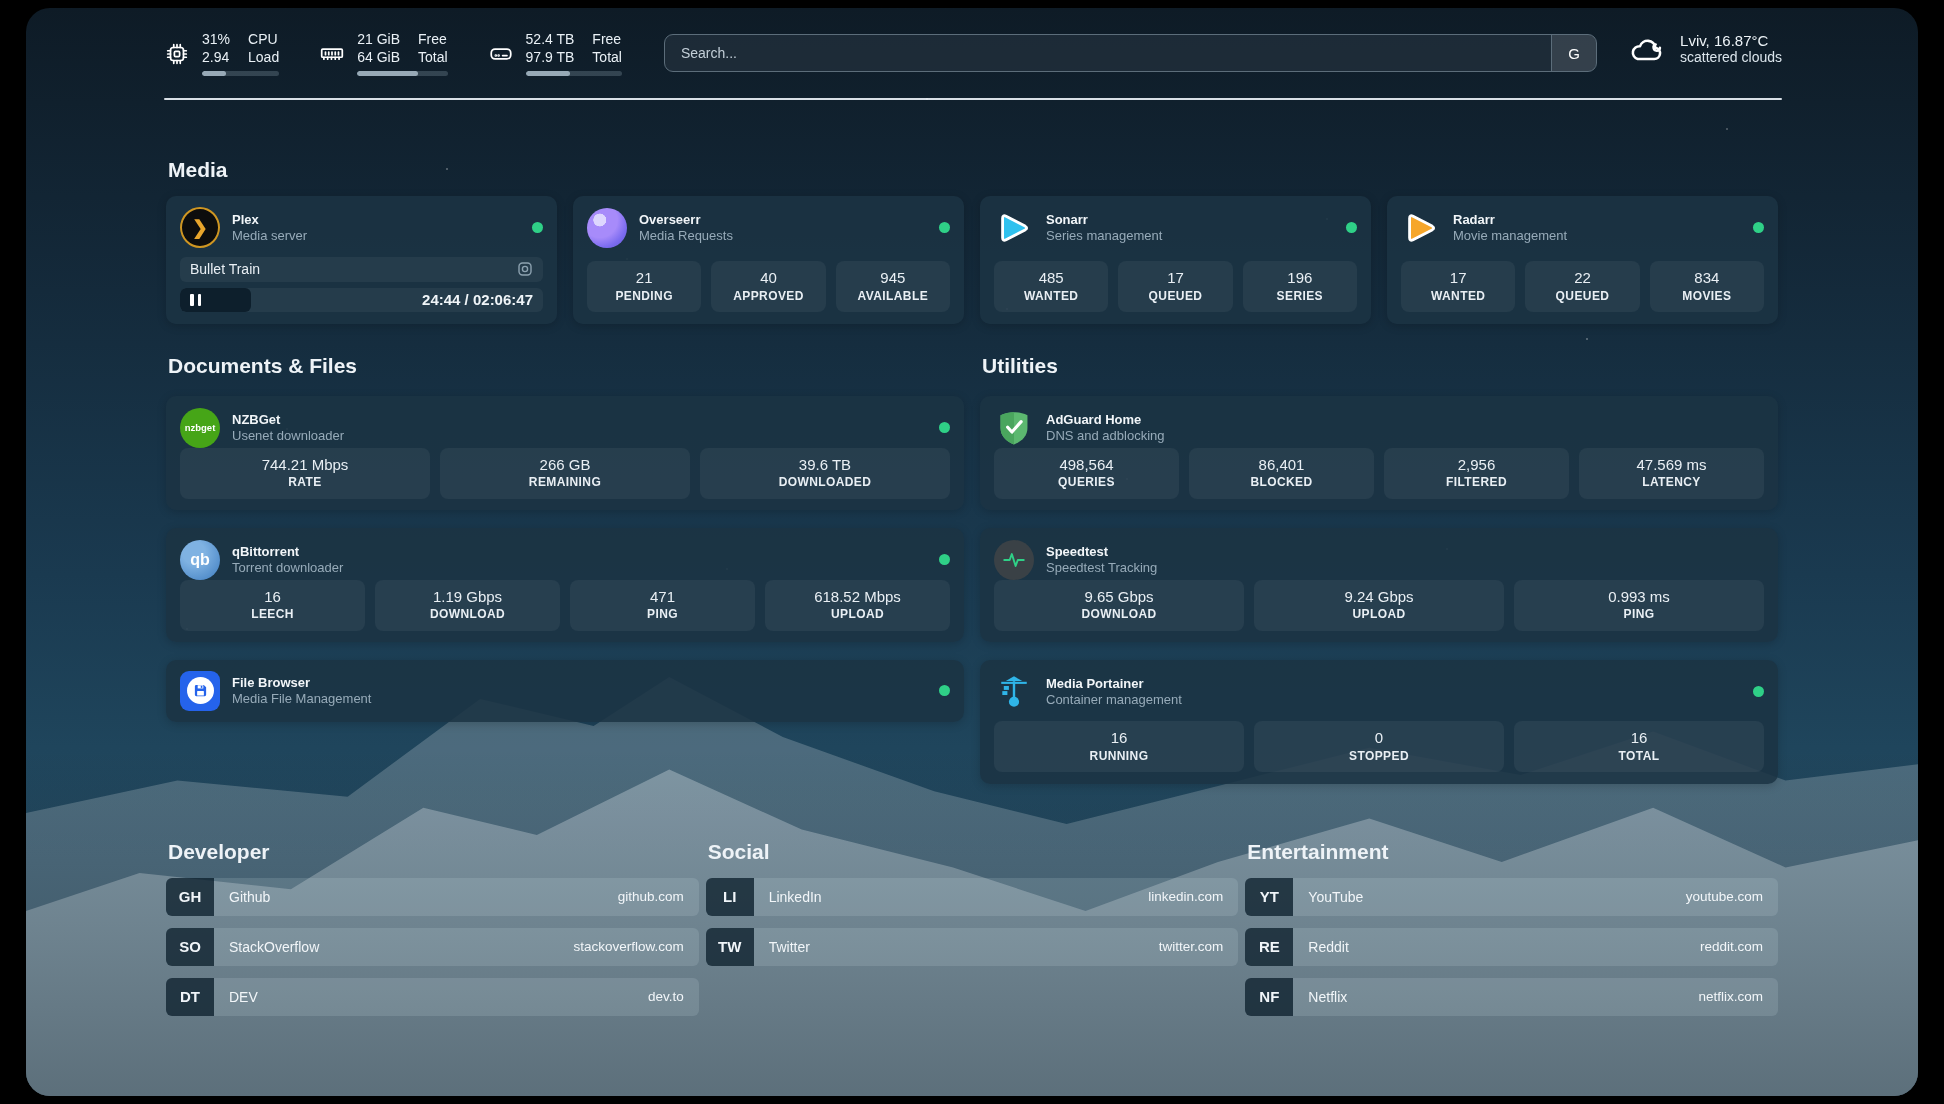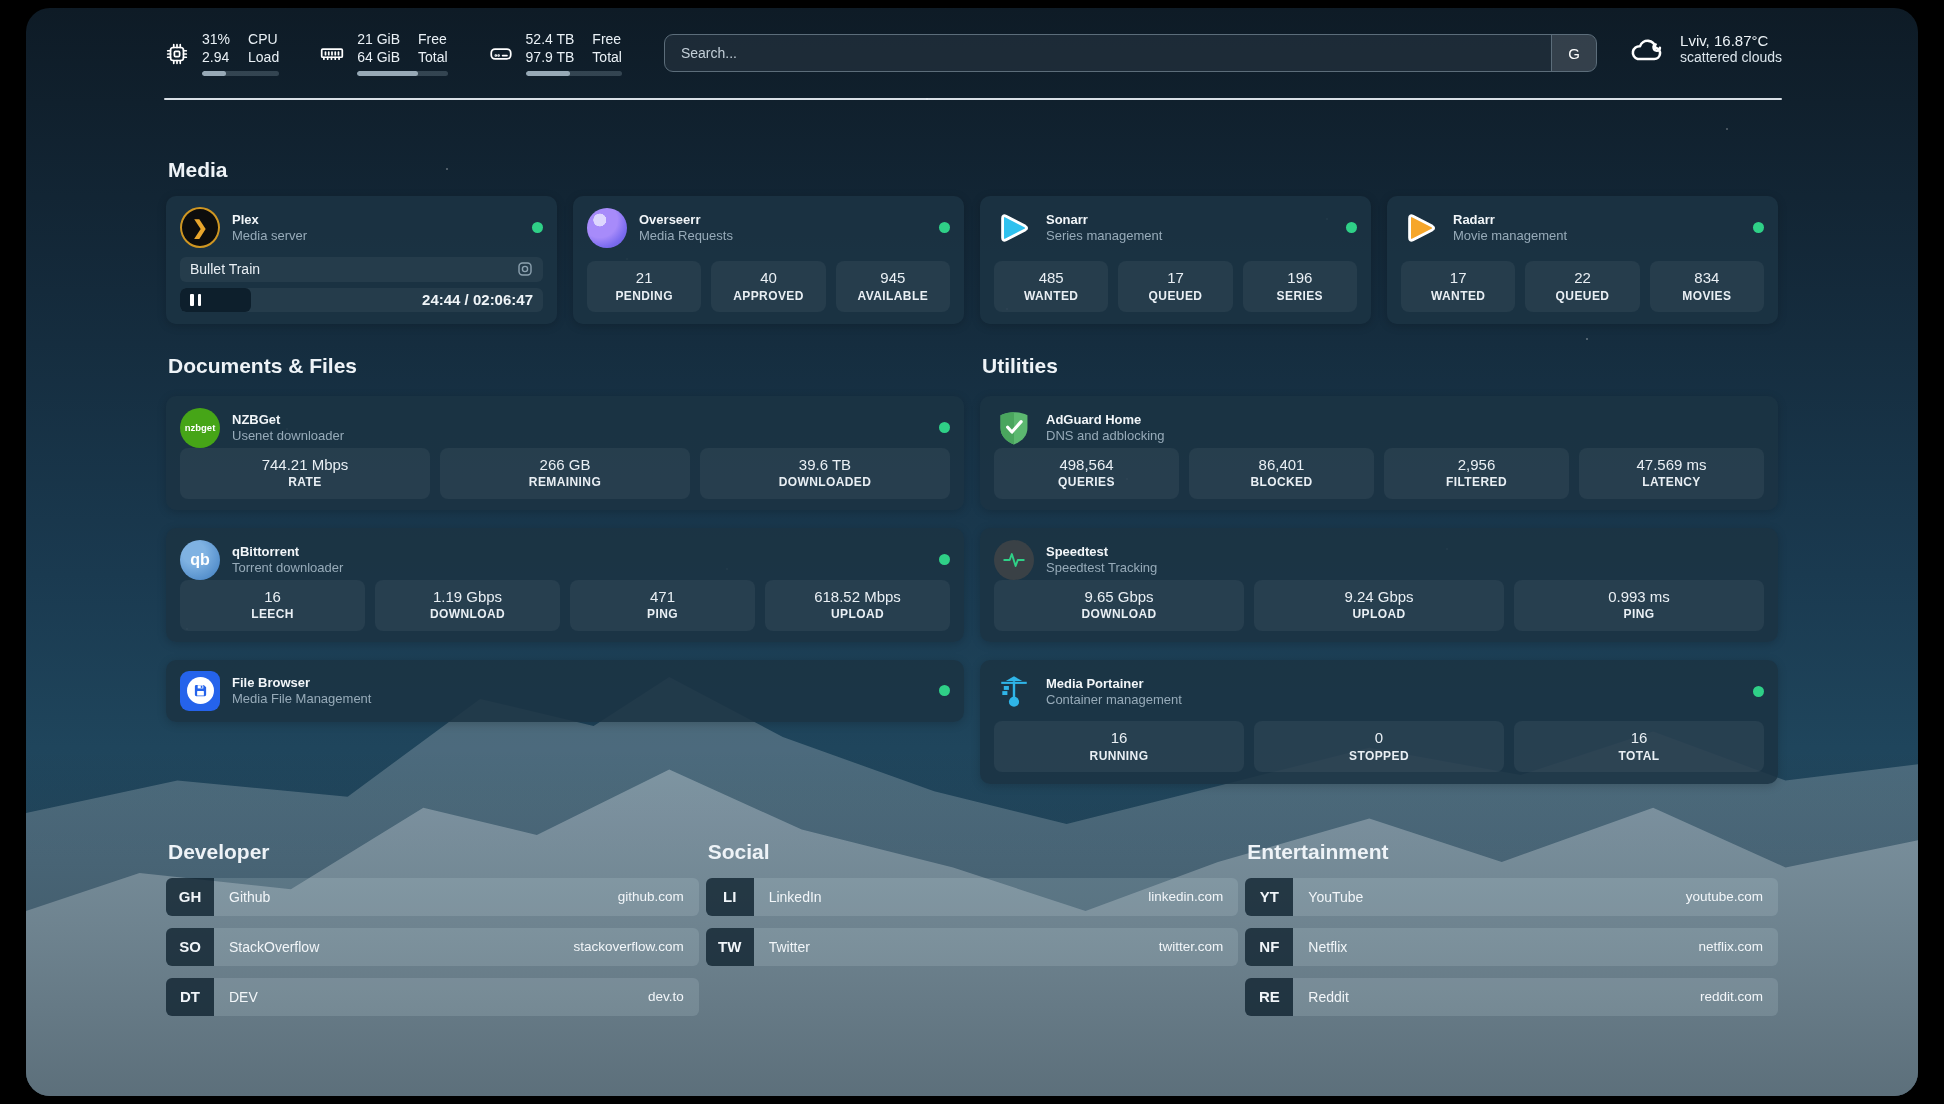--- a/index.html
+++ b/index.html
@@ -554,29 +554,29 @@
       <div class="lcol">
         <h2 class="sec-h">Entertainment</h2>
         <div class="lrow">
           <div class="labbr">YT</div>
           <div class="lbody">
             <span class="lname">YouTube</span>
             <span class="lurl">youtube.com</span>
           </div>
         </div>
         <div class="lrow">
+          <div class="labbr">RE</div>
+          <div class="lbody">
+            <span class="lname">Reddit</span>
+            <span class="lurl">reddit.com</span>
+          </div>
+        </div>
+        <div class="lrow">
           <div class="labbr">NF</div>
           <div class="lbody">
             <span class="lname">Netflix</span>
             <span class="lurl">netflix.com</span>
-          </div>
-        </div>
-        <div class="lrow">
-          <div class="labbr">RE</div>
-          <div class="lbody">
-            <span class="lname">Reddit</span>
-            <span class="lurl">reddit.com</span>
           </div>
         </div>
       </div>
     </div>
   </div>
 </div>
 
 </body></html>

